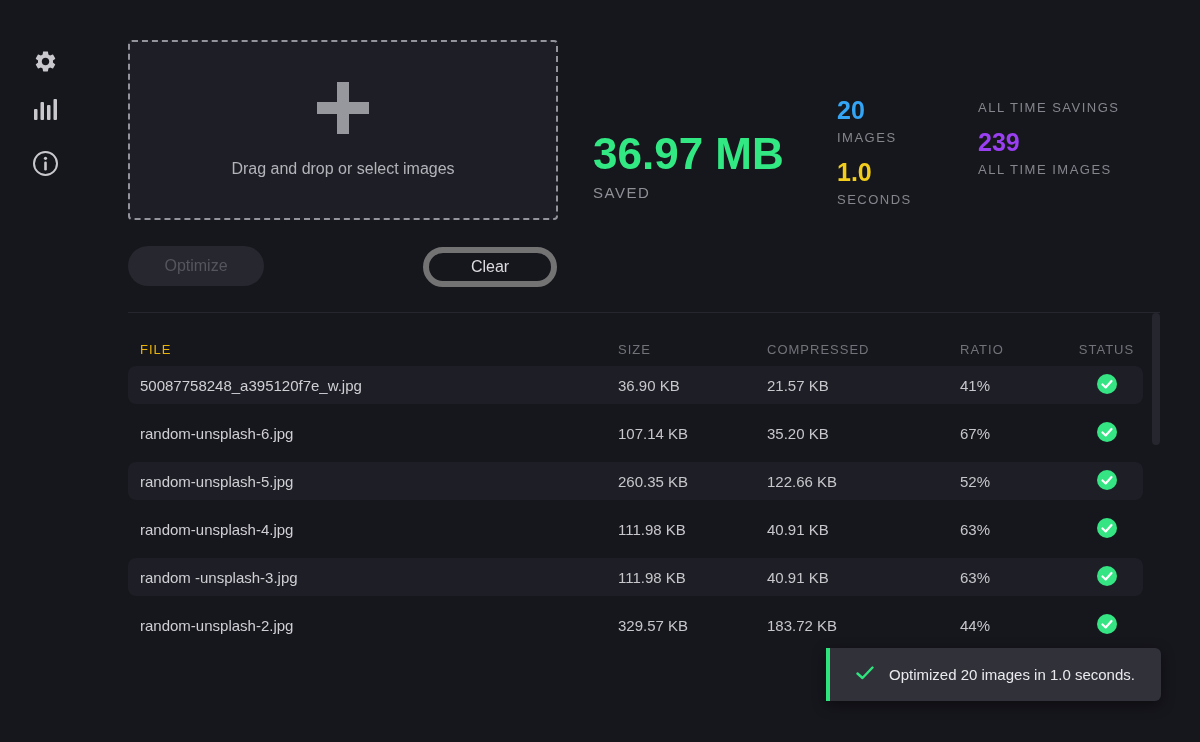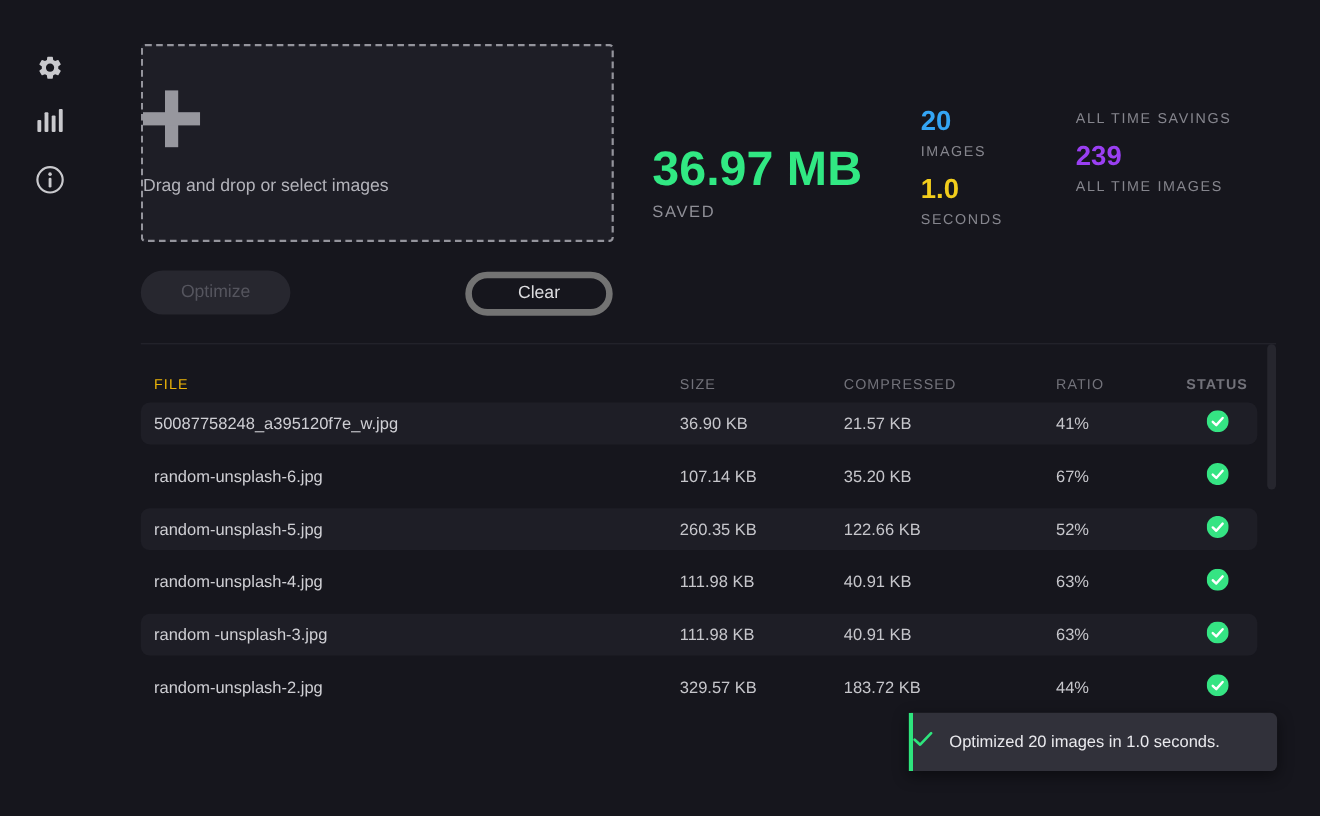--- a/index.html
+++ b/index.html
@@ -21,21 +21,21 @@
     display: flex; align-items: center; justify-content: center;
     cursor: pointer;
   }
   .side-btn svg { display: block; }
 
   
   .dropzone {
     position: absolute; left: 128px; top: 40px; width: 430px; height: 180px;
     border: 2px dashed #94949c; border-radius: 4px;
     background: #1e1e26;
-    display: flex; flex-direction: column; justify-content: center;
+    display: flex; flex-direction: column; align-items: center; justify-content: center;
     gap: 22px; cursor: pointer;
   }
   .dropzone .dz-label { font-size: 16px; color: #b3b3ba; }
 
   
   .stat-saved { position: absolute; left: 593px; top: 130px; }
   .stat-saved .big { font-size: 44px; font-weight: 700; letter-spacing: 0; line-height: 1.1; }
   .stat-saved .cap { font-size: 15px; color: #8f8f97; letter-spacing: 1.5px; margin-top: 6px; }
 
   .stat-col { position: absolute; top: 95px; width: 170px; }
@@ -78,29 +78,29 @@
     font-size: 13px; color: #72727a; letter-spacing: 1px;
   }
   .rows { position: absolute; left: 128px; top: 366px; width: 1015px; }
   .trow {
     height: 38px; margin-bottom: 10px; border-radius: 8px;
     font-size: 15px; color: #c6c6cb;
   }
   .trow:nth-child(odd) { background: #1e1e26; }
   .cell-file { padding-left: 12px; color: #cfcfd4; }
   .thead .cell-file { color: #eab308; }
-  .cell-status { display: flex; justify-content: center; font-weight: bold; }
+  .cell-status { display: flex; justify-content: center; }
   .thead .cell-status { justify-content: center; }
 
   
   .toast {
     position: absolute; left: 826px; top: 648px; width: 335px; height: 53px;
     background: #31313a; border-left: 4px solid #2ee57d;
     border-radius: 0 6px 6px 0;
-    display: flex; align-items: center; gap: 15px; 
+    display: flex; align-items: center; gap: 15px; padding-left: 26px;
     z-index: 10;
     box-shadow: 0 4px 14px rgba(0,0,0,0.45);
   }
   .toast .msg { font-size: 15px; color: #e9e9ed; }
 </style>
 </head>
 <body>
 
 <div class="sidebar">
   <div class="side-btn" style="top:47px">

